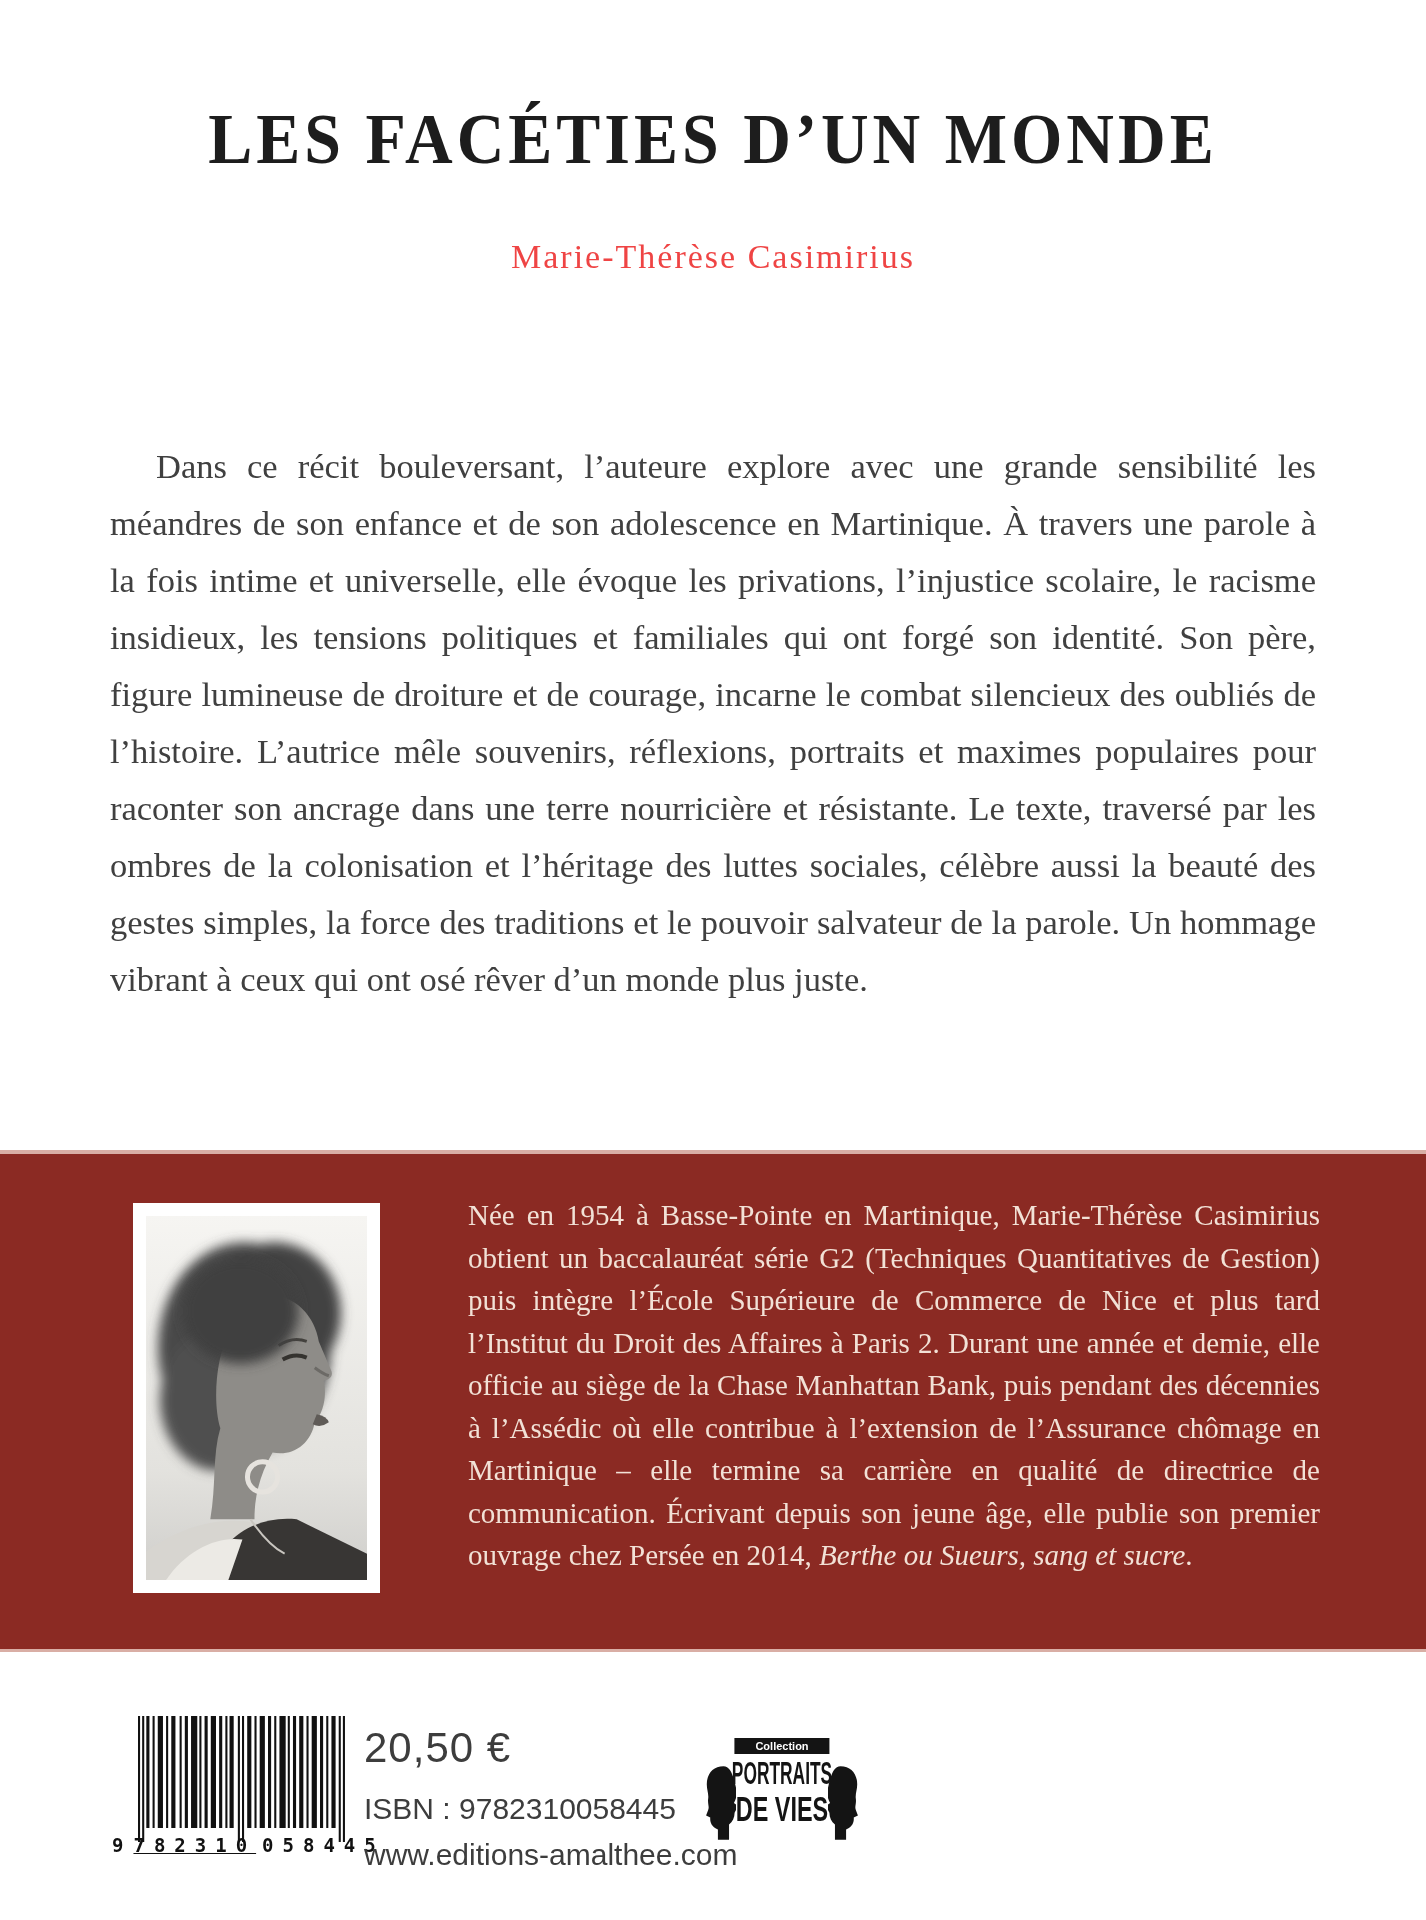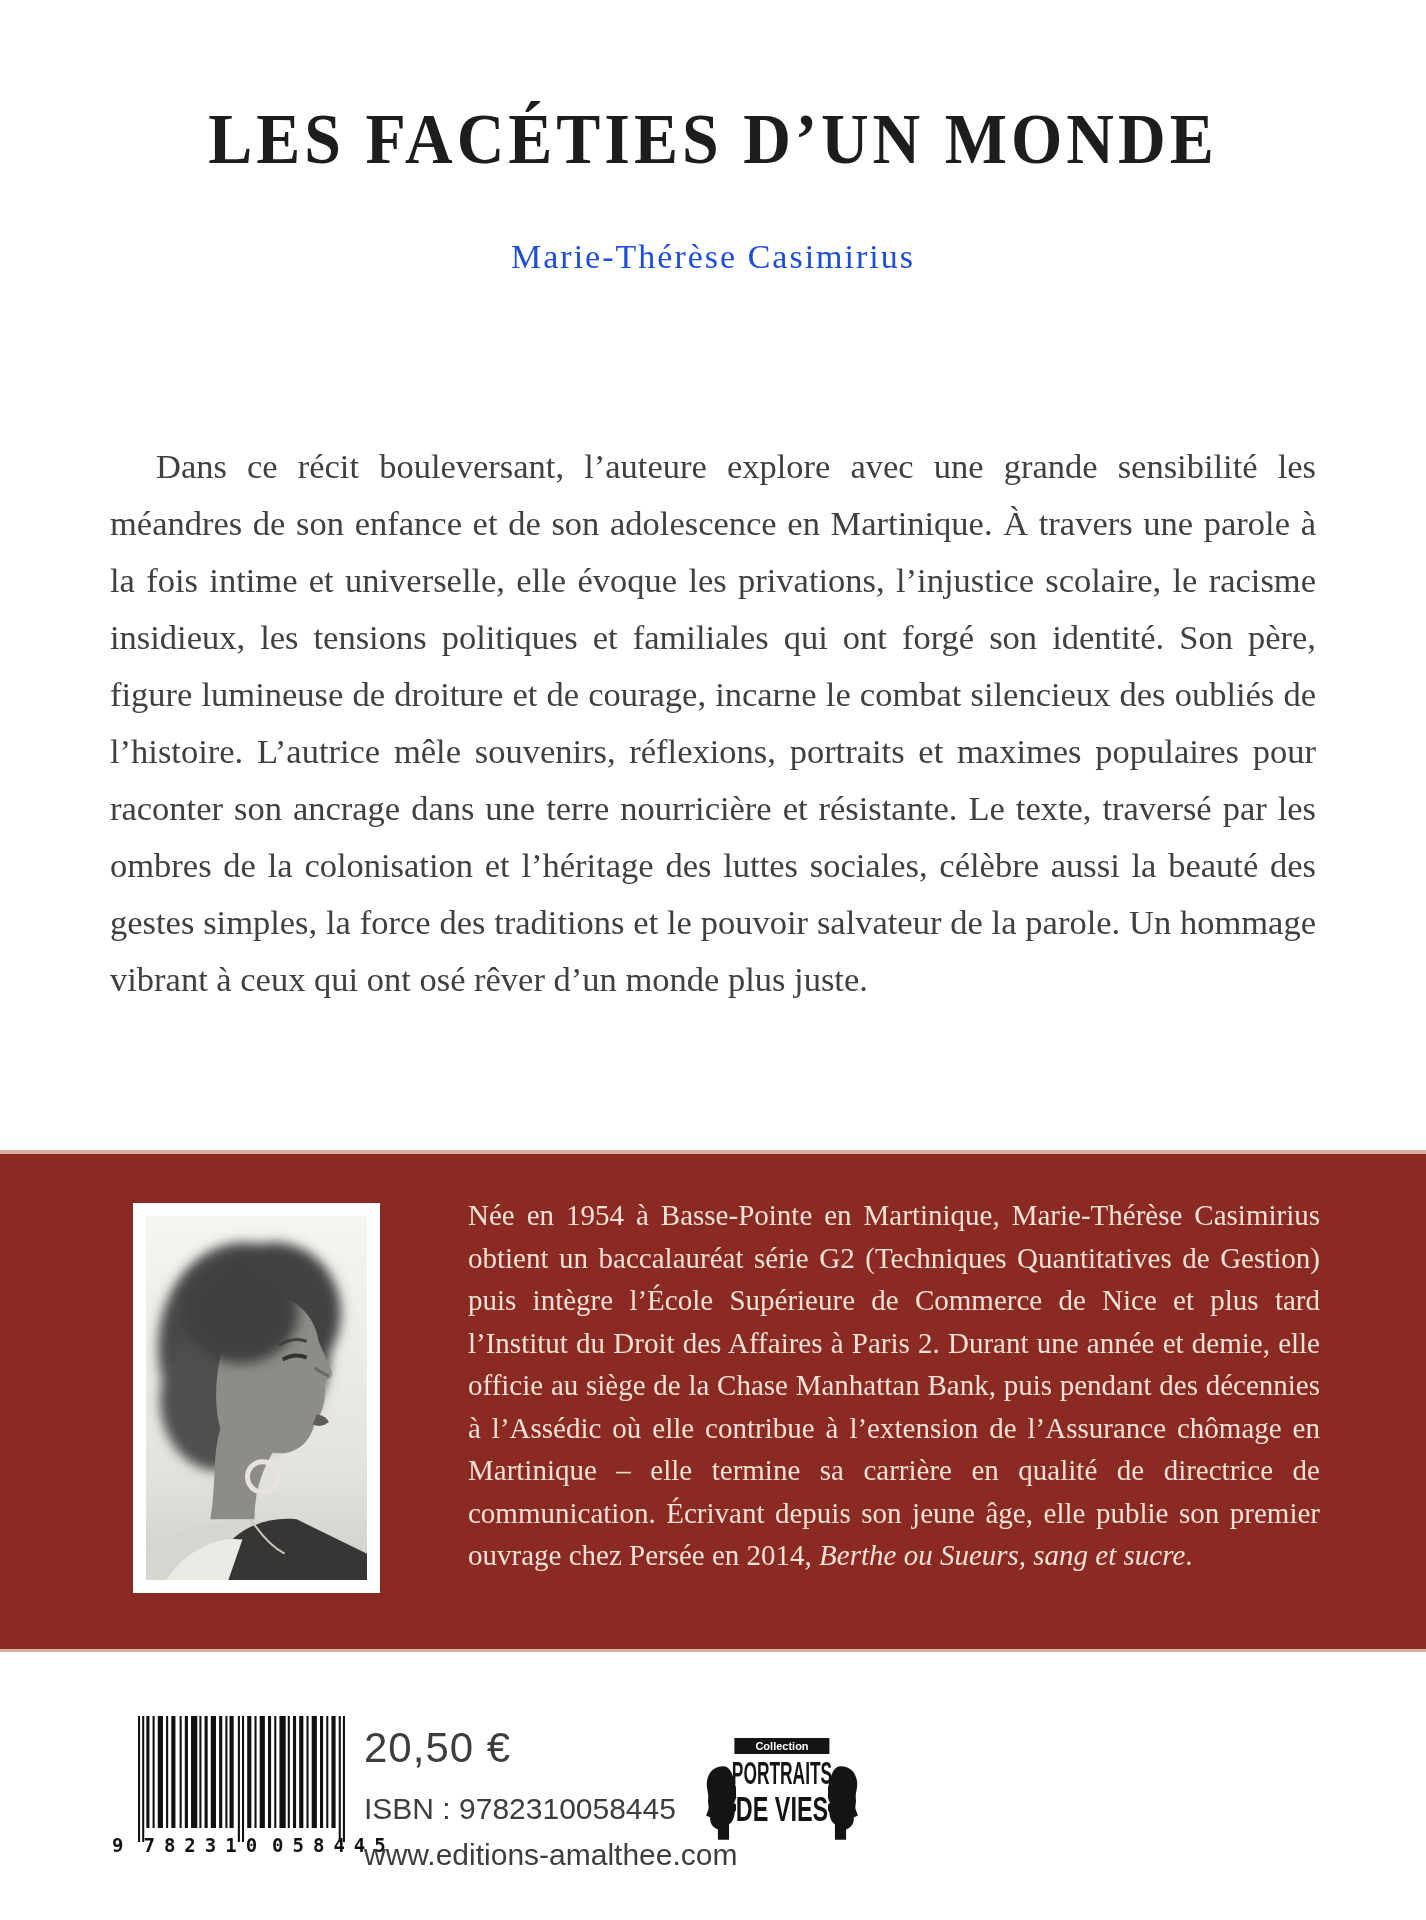--- a/index.html
+++ b/index.html
@@ -29,21 +29,21 @@
     transform-origin: top center;
   }
   .author {
     position: absolute;
     top: 238px; left: 0;
     width: 100%;
     margin: 0;
     text-align: center;
     font-size: 34px;
     letter-spacing: 2px;
-    color: #1d4ed8;
+    color: #ef4444;
   }
   .synopsis {
     position: absolute;
     top: 438px; left: 110px;
     width: 1206px;
     margin: 0;
     font-size: 34.5px;
     line-height: 57px;
     text-align: justify;
     text-indent: 46px;
@@ -98,21 +98,21 @@
     width: 100%;
     display: flex;
     align-items: flex-end;
     font-family: "DejaVu Sans Mono", monospace;
     font-weight: 700;
     font-size: 19px;
     color: #111111;
     white-space: nowrap;
   }
   .bc-first { width: 20px; }
-  .bc-g1 { margin-left: 20px; letter-spacing: 9px; }
+  .bc-g1 { margin-left: 10px; letter-spacing: 9px; text-decoration: underline; }
   .bc-g2 { margin-left: 6px;  letter-spacing: 9px; }
 
   .price {
     position: absolute;
     left: 364px; top: 1724px;
     font-family: "Liberation Sans", sans-serif;
     font-size: 42px;
     letter-spacing: 1px;
     color: #3d3d3d;
   }

